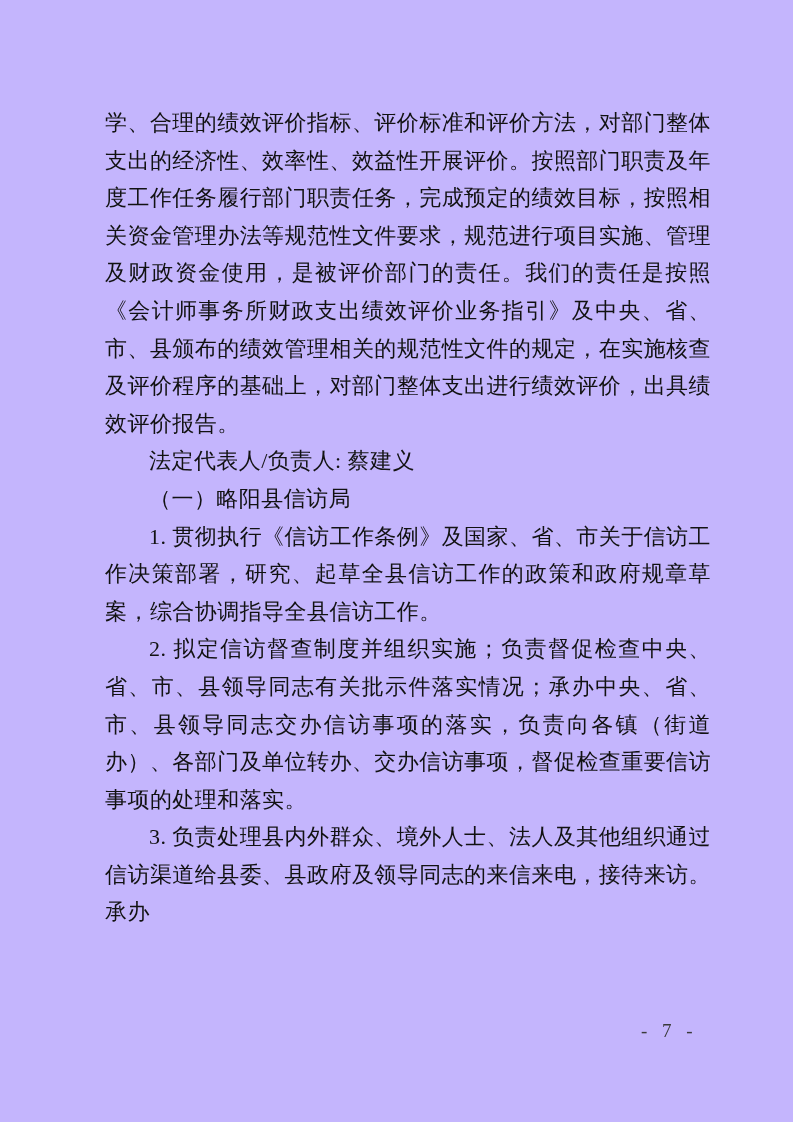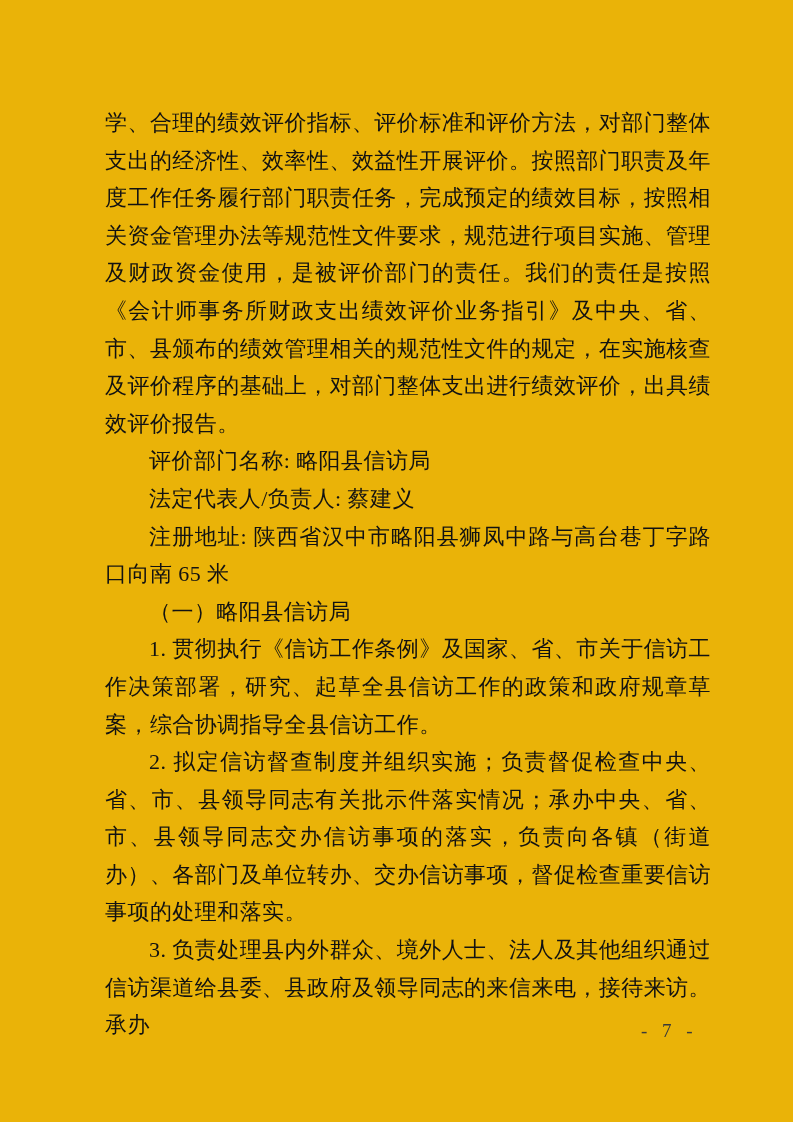--- a/index.html
+++ b/index.html
@@ -4,21 +4,21 @@
 <style>
   html, body {
     margin: 0;
     padding: 0;
     background: #ffffff;
   }
   .page {
     position: relative;
     width: 793px;
     height: 1122px;
-    background: #eab308;
+    background: #c4b5fd;
     overflow: hidden;
     font-family: "Liberation Serif", "DejaVu Serif", serif;
     color: #121212;
   }
   .text-block {
     position: absolute;
     left: 105px;
     top: 104px;
     width: 606px;
   }
@@ -59,26 +59,24 @@
 </style>
 </head>
 <body>
 
 <div class="page">
   <div class="text-block">
 
     <p class="body-para">学、合理的绩效评价指标、评价标准和评价方法，对部门整体支出的经济性、效率性、效益性开展评价。按照部门职责及年度工作任务履行部门职责任务，完成预定的绩效目标，按照相关资金管理办法等规范性文件要求，规范进行项目实施、管理及财政资金使用，是被评价部门的责任。我们的责任是按照《会计师事务所财政支出绩效评价业务指引》及中央、省、市、县颁布的绩效管理相关的规范性文件的规定，在实施核查及评价程序的基础上，对部门整体支出进行绩效评价，出具绩效评价报告。</p>
 
 
-    <p class="indent">评价部门名称: 略阳县信访局</p>
 
     <p class="indent">法定代表人/负责人: 蔡建义</p>
 
 
-    <p class="indent">注册地址: 陕西省汉中市略阳县狮凤中路与高台巷丁字路口向南 65 米</p>
 
     <h3 class="subheading">（一）略阳县信访局</h3>
 
     <p class="indent">1. 贯彻执行《信访工作条例》及国家、省、市关于信访工作决策部署，研究、起草全县信访工作的政策和政府规章草案，综合协调指导全县信访工作。</p>
 
     <p class="indent">2. 拟定信访督查制度并组织实施；负责督促检查中央、省、市、县领导同志有关批示件落实情况；承办中央、省、市、县领导同志交办信访事项的落实，负责向各镇（街道办）、各部门及单位转办、交办信访事项，督促检查重要信访事项的处理和落实。</p>
 
     <p class="indent">3. 负责处理县内外群众、境外人士、法人及其他组织通过信访渠道给县委、县政府及领导同志的来信来电，接待来访。承办</p>
 
   </div>

